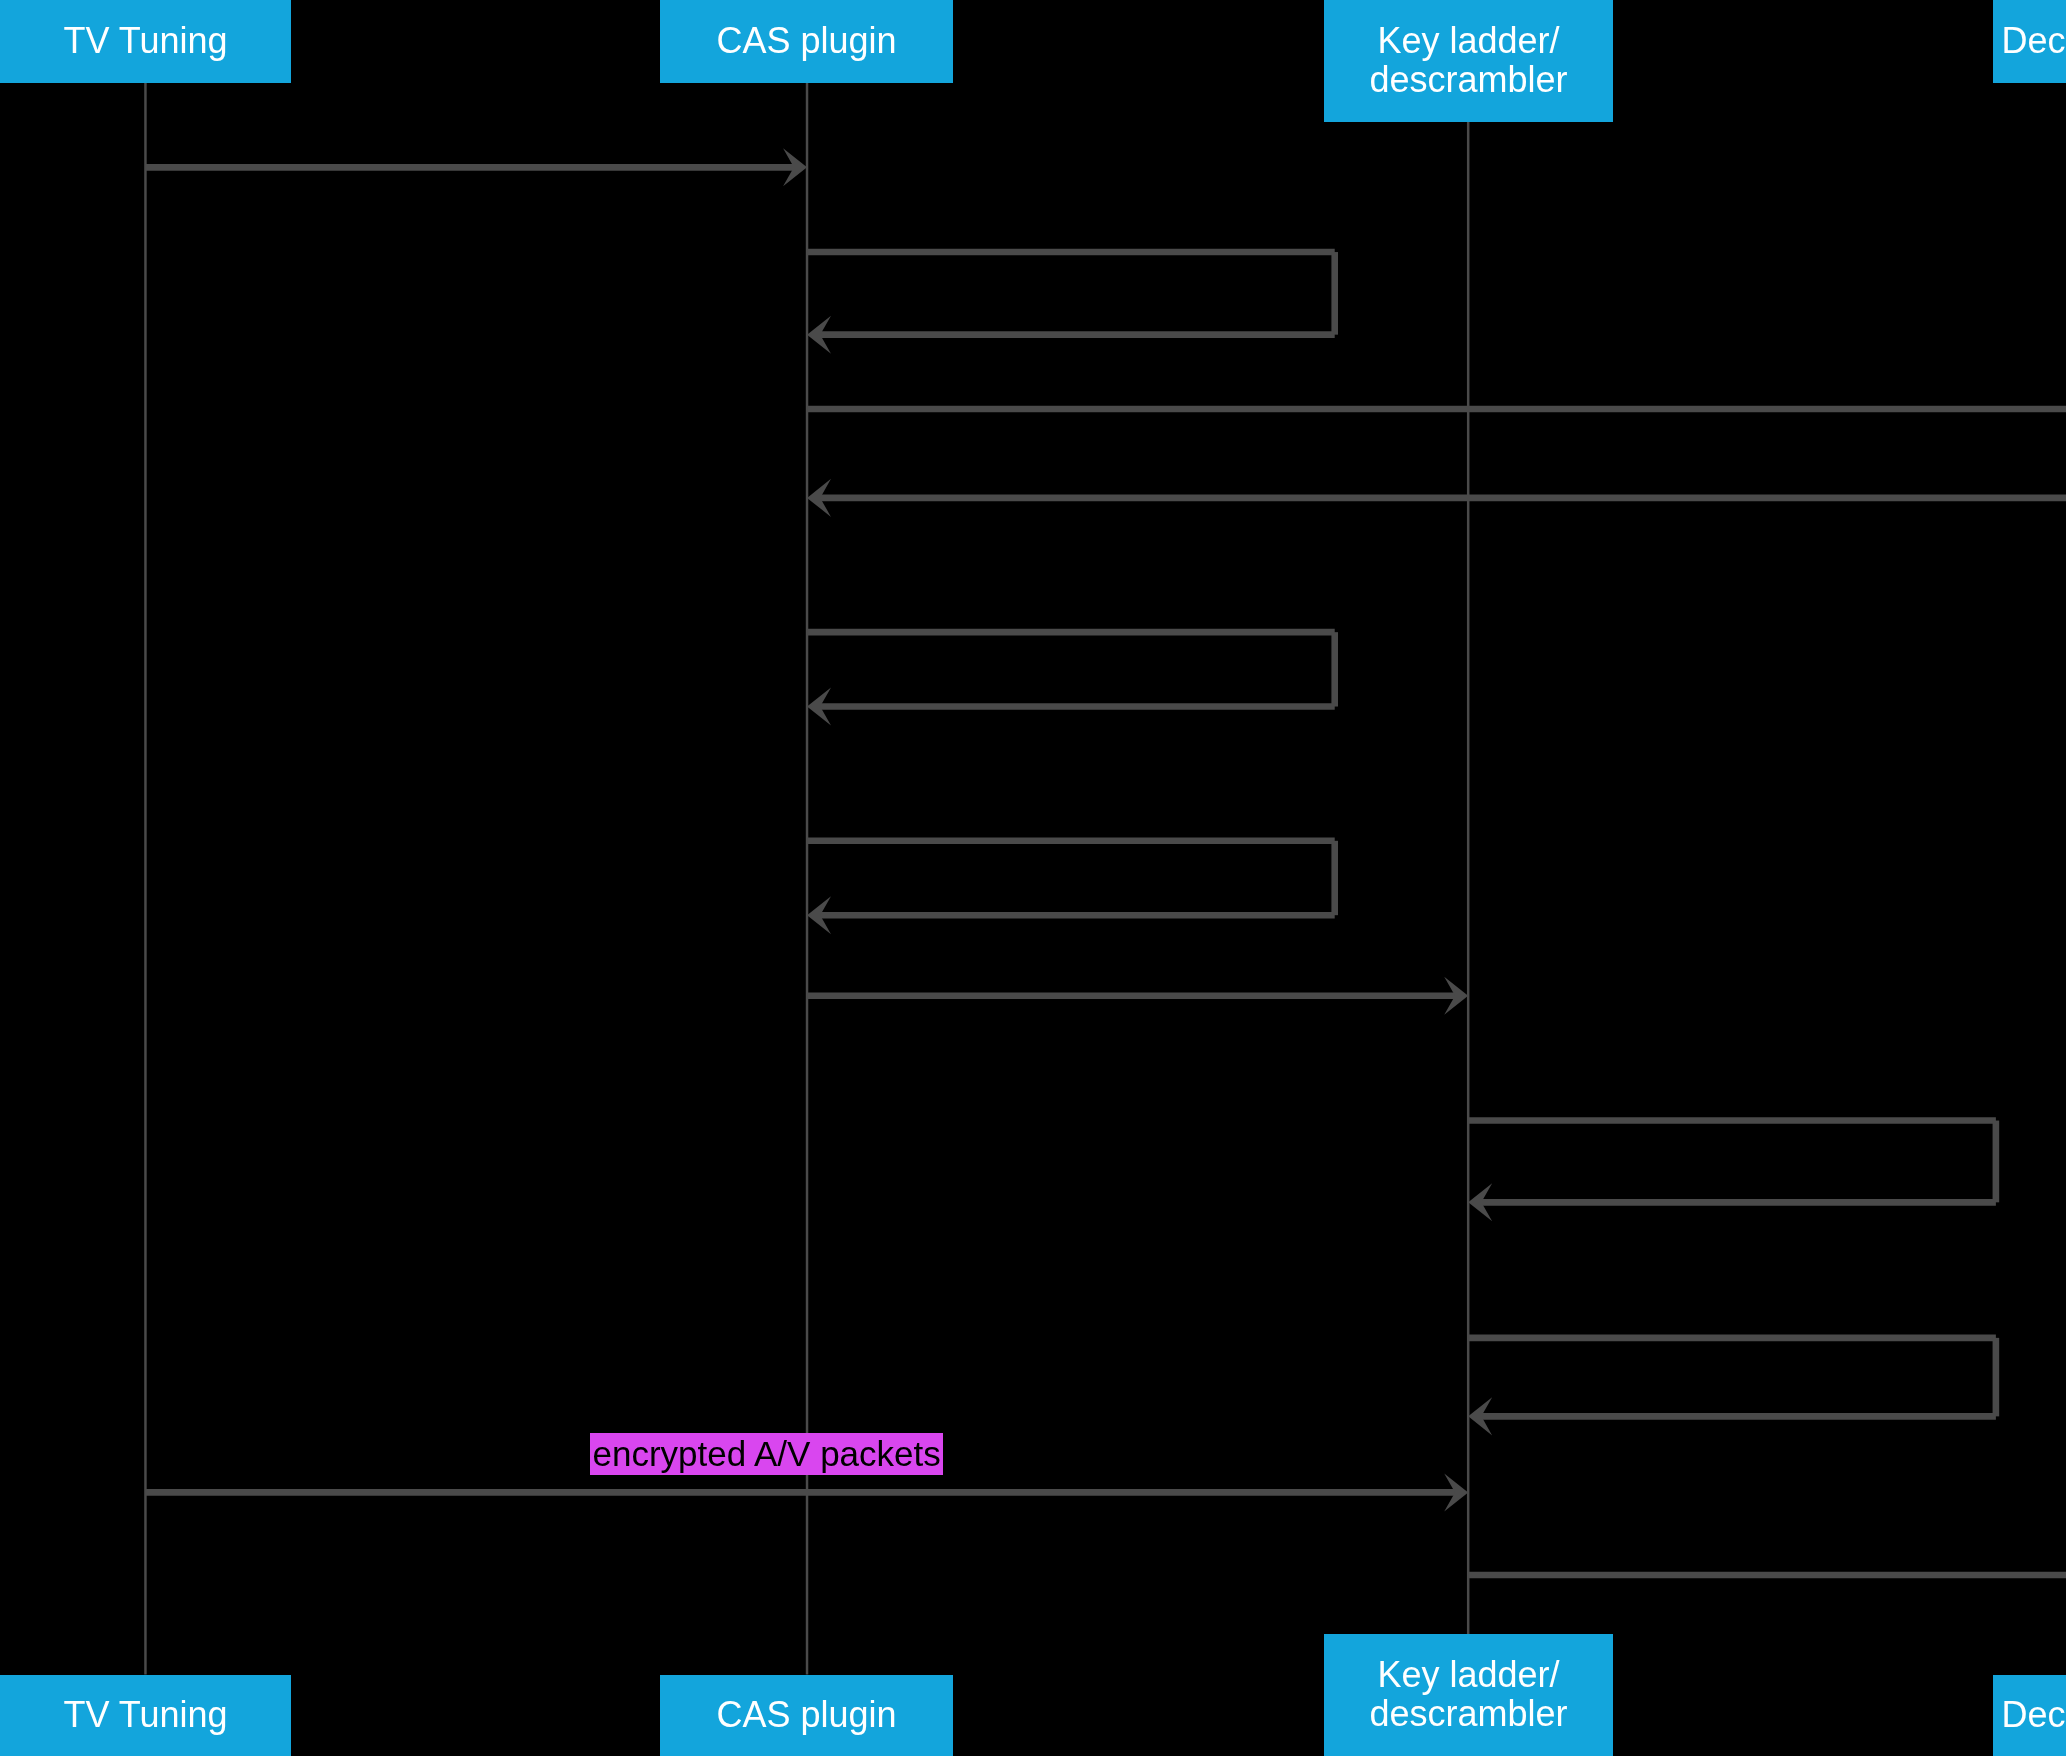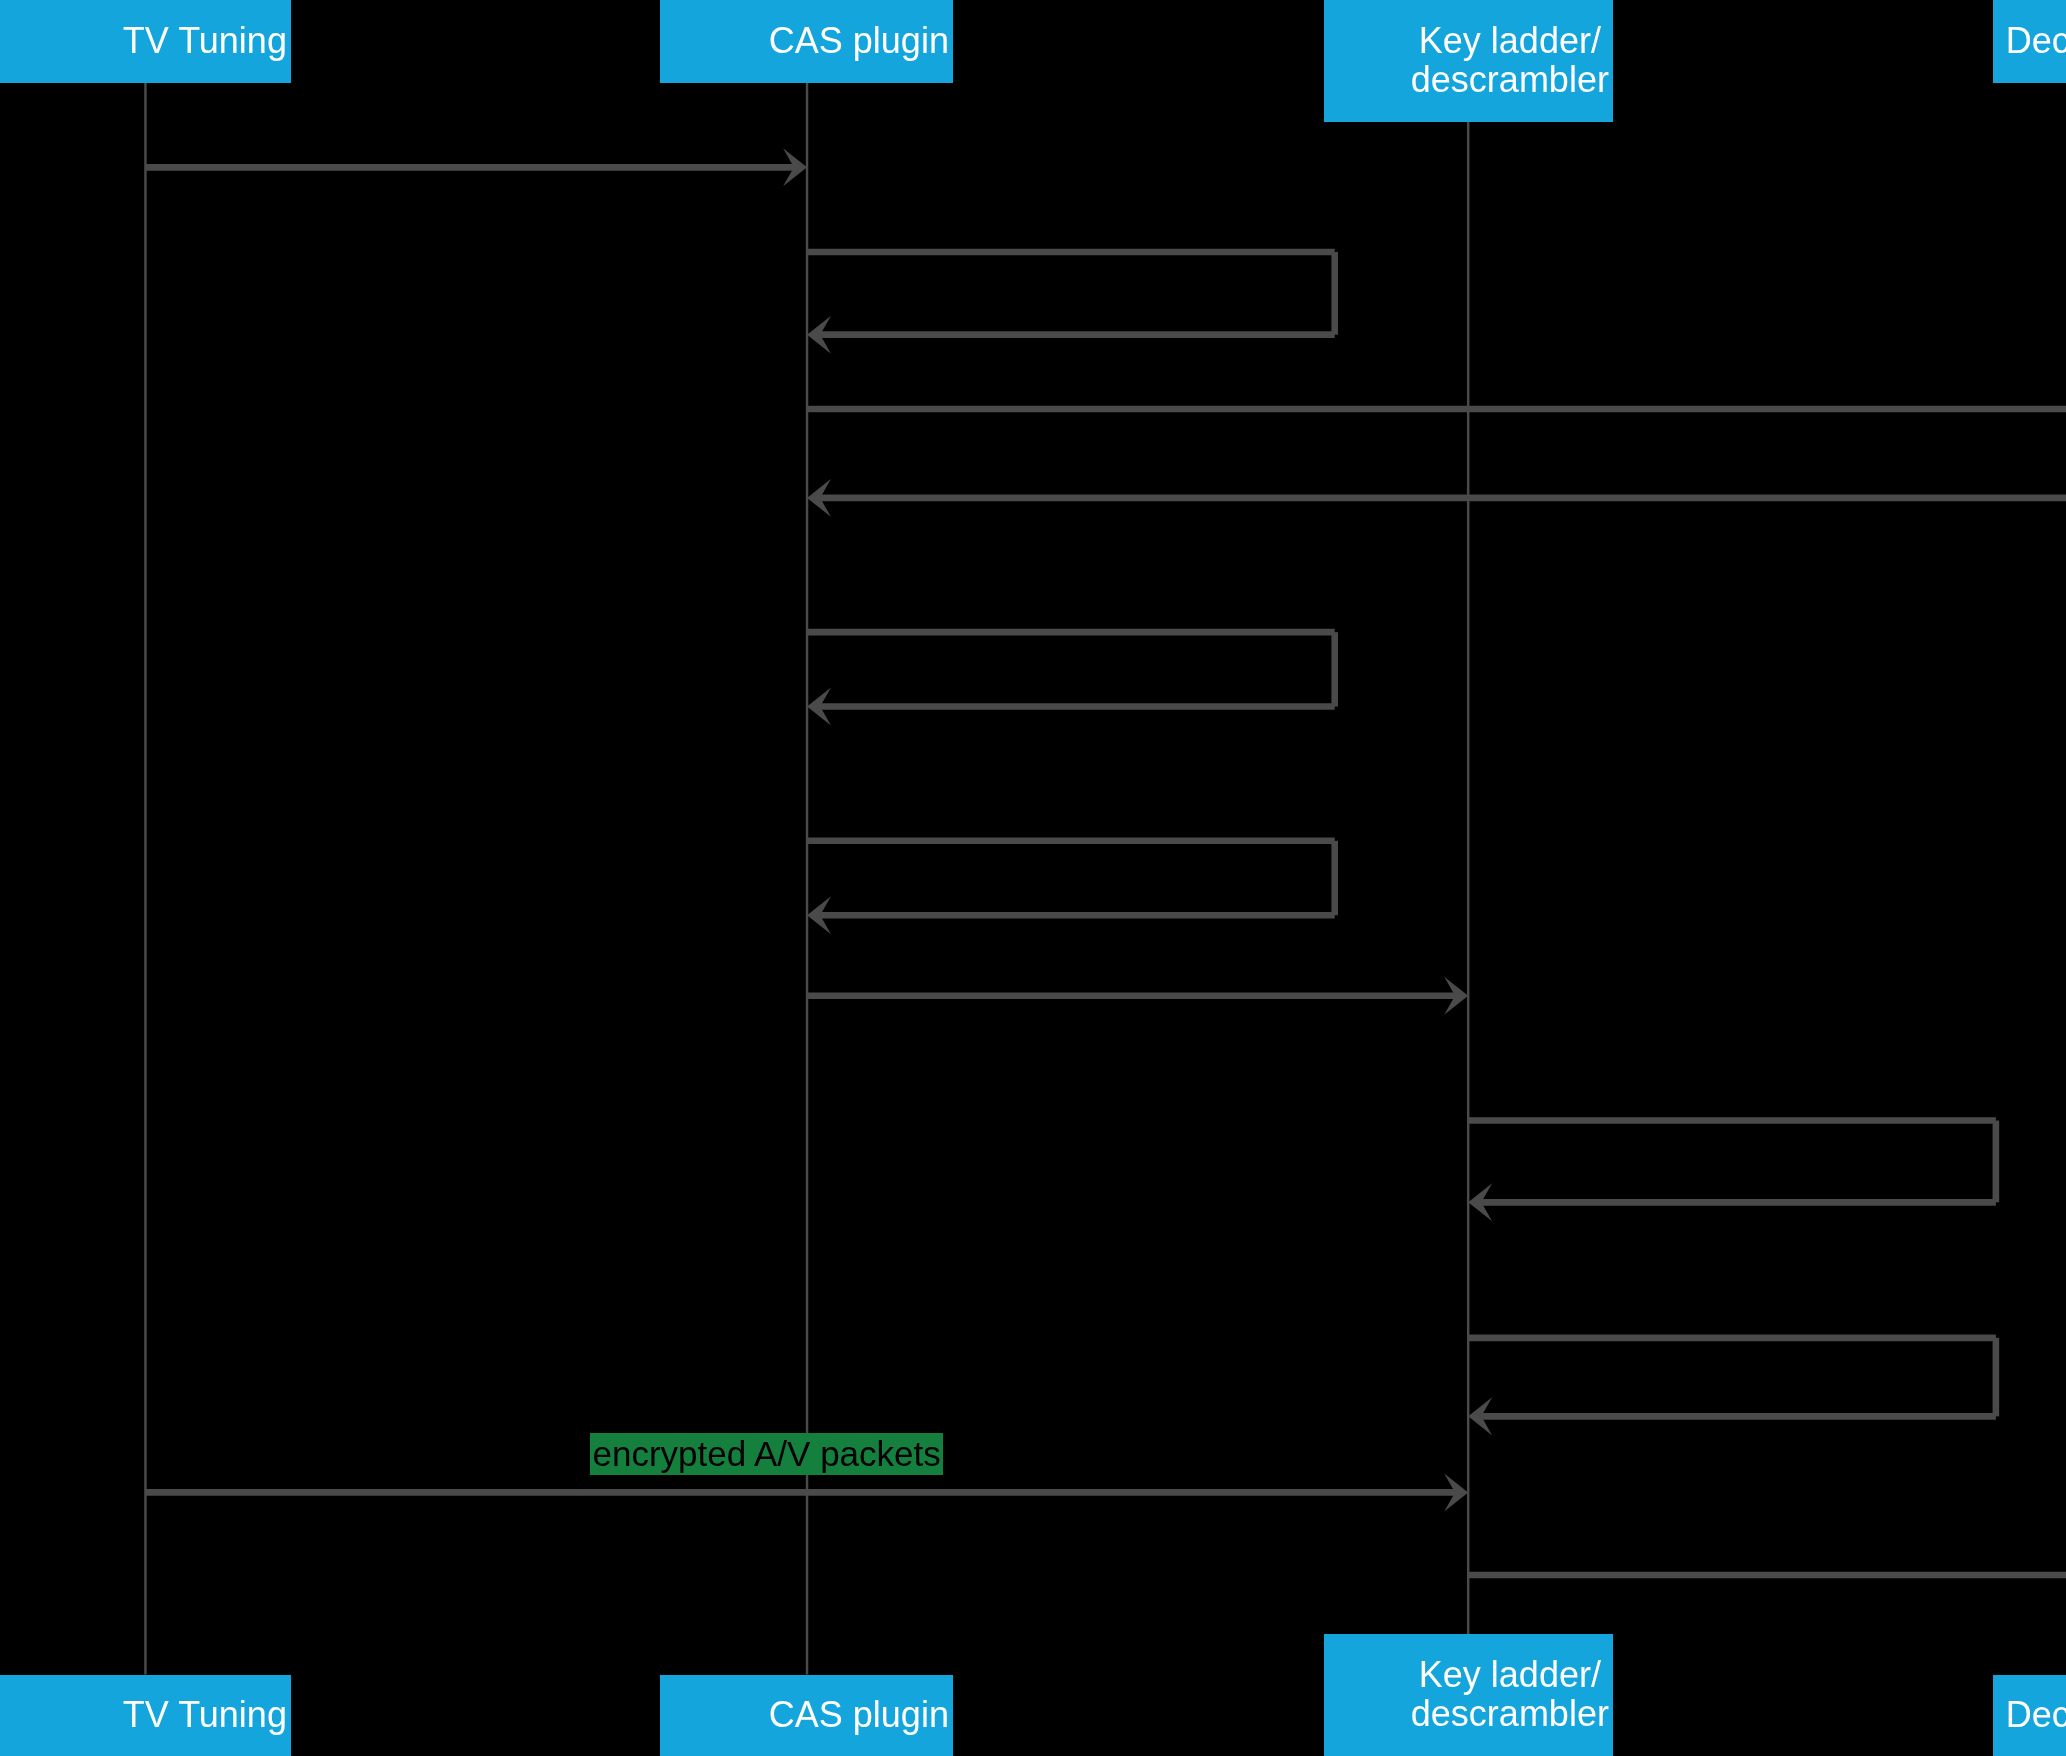--- a/index.html
+++ b/index.html
@@ -25,21 +25,21 @@
     width: 2662px;
     height: 1756px;
     display: block;
   }
   .actor-box {
     position: absolute;
     background: #13a5dc;
     color: #ffffff;
     display: flex;
     align-items: center;
-    justify-content: flex-end;
+    justify-content: center;
     text-align: center;
     font-family: "Liberation Sans", sans-serif;
     font-size: 36px;
     line-height: 1.08;
     font-weight: 400;
     box-sizing: border-box;
     padding: 0 4.1px;
     white-space: pre-line;
     letter-spacing: 0px;
   }
@@ -130,16 +130,16 @@
       <div class="actor-box" style="left: 660px; top: 0px; width: 293px; height: 83px; background: rgb(19, 165, 220); color: rgb(255, 255, 255);"><span>CAS plugin</span></div>
       <div class="actor-box" style="left: 660px; top: 1675px; width: 293px; height: 81px; background: rgb(19, 165, 220); color: rgb(255, 255, 255);"><span>CAS plugin</span></div>
       <div class="actor-box" style="left: 1324px; top: 0px; width: 289px; height: 122px; background: rgb(19, 165, 220); color: rgb(255, 255, 255);"><span>Key ladder/
 descrambler</span></div>
       <div class="actor-box" style="left: 1324px; top: 1634px; width: 289px; height: 122px; background: rgb(19, 165, 220); color: rgb(255, 255, 255);"><span>Key ladder/
 descrambler</span></div>
       <div class="actor-box" style="left: 1993px; top: 0px; width: 273px; height: 83px; background: rgb(19, 165, 220); color: rgb(255, 255, 255);"><span>Decode, display</span></div>
       <div class="actor-box" style="left: 1993px; top: 1675px; width: 273px; height: 81px; background: rgb(19, 165, 220); color: rgb(255, 255, 255);"><span>Decode, display</span></div>
     </div>
   <div id="labels-layer">
-      <div class="msg-label" style="left: 590px; top: 1433px; background: #15803d; color: rgb(0, 0, 0);">encrypted A/V packets</div>
+      <div class="msg-label" style="left: 590px; top: 1433px; background: #d946ef; color: rgb(0, 0, 0);">encrypted A/V packets</div>
     </div>
 </div>
 
 
 </body></html>

